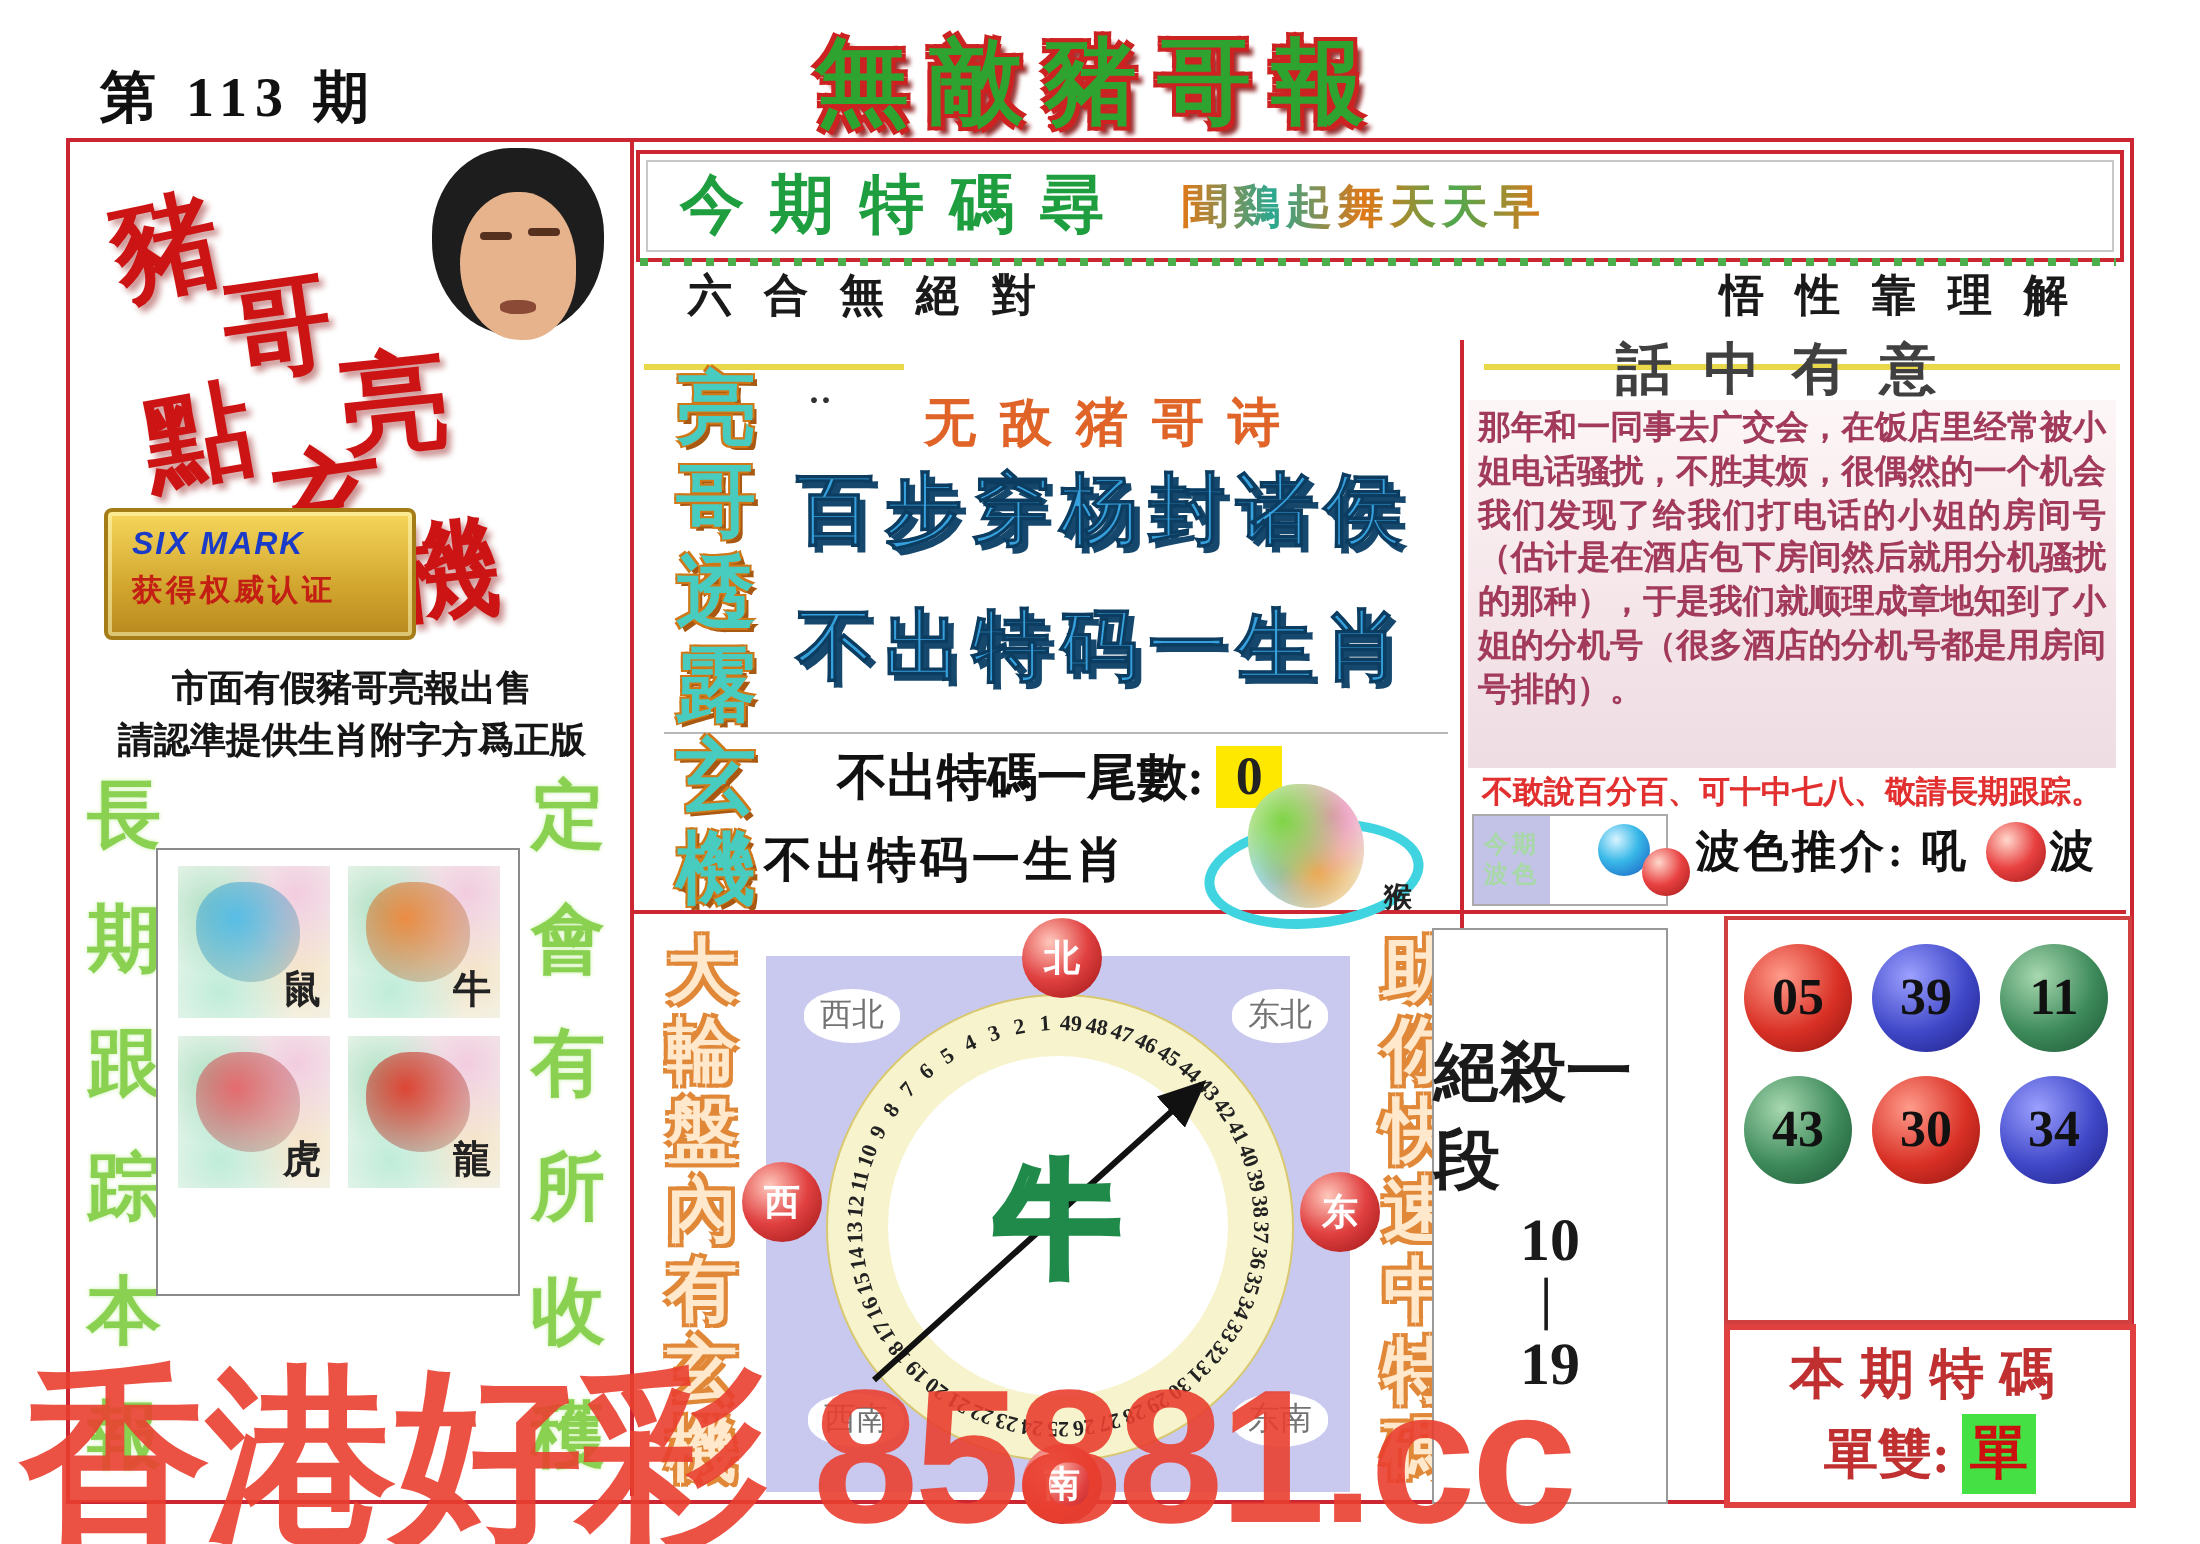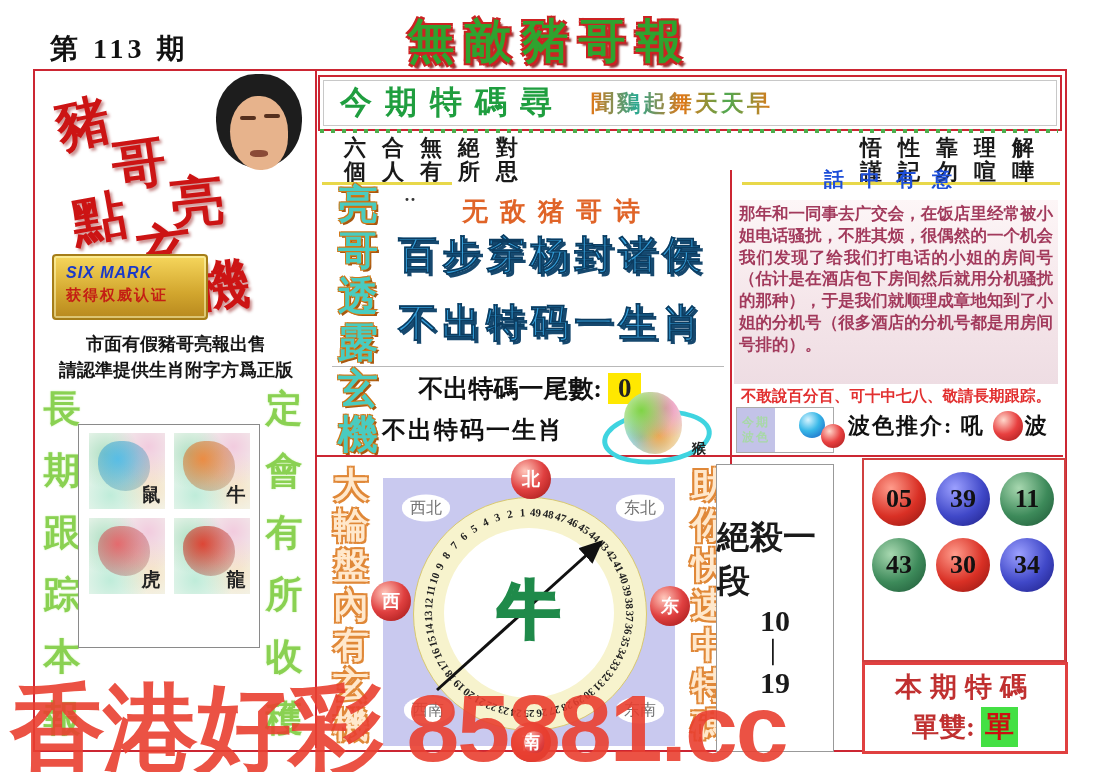--- a/index.html
+++ b/index.html
@@ -73,22 +73,22 @@
     background:radial-gradient(circle at 30% 30%,#7fd445,transparent 55%),
       radial-gradient(circle at 72% 26%,#f090c0,transparent 50%),
       radial-gradient(circle at 60% 70%,#f0a850,transparent 55%),
       radial-gradient(circle at 30% 72%,#70c8e8,transparent 50%),#eef4e2;}
   #monkey .mlabel{position:absolute;right:6px;bottom:4px;font-size:14px;font-weight:bold;color:#222;}
   .vert-teal{display:flex;flex-direction:column;align-items:center;}
   .vert-teal span{font-size:40px;font-weight:bold;color:#49ccc0;line-height:46px;
     text-shadow:-1px -1px 0 #d07818,1px -1px 0 #d07818,-1px 1px 0 #d07818,2px 2px 0 #a85810;}
 
   
-  #talk-title{left:732px;top:166px;width:328px;text-align:center;font-size:20px;font-weight:bold;
-    color:#1d4ed8;letter-spacing:16px;}
+  #talk-title{left:732px;top:166px;width:328px;text-align:center;font-size:28px;font-weight:bold;
+    color:#404040;letter-spacing:16px;}
   #story{left:734px;top:200px;width:324px;height:184px;padding:3px 5px;box-sizing:border-box;
     background:linear-gradient(180deg,#fdf6f7,#f5e6ea 55%,#eedde3);
     font-size:16.5px;font-weight:bold;color:#a23a5c;line-height:1.32;text-align:justify;}
   #promise{left:732px;top:386px;width:328px;text-align:center;font-size:15.5px;font-weight:bold;color:#e23030;}
   #bose-box{left:736px;top:407px;width:96px;height:44px;border:1px solid #aaa;background:#fff;display:flex;gap:20px;}
   #bose-box .lab{width:38px;background:#c3c3e8;display:flex;flex-direction:column;justify-content:center;align-items:center;}
   #bose-box .lab span{font-size:12px;font-weight:bold;color:#a8d8a8;line-height:15px;letter-spacing:2px;}
   .ballsm{border-radius:50%;position:absolute;}
   .ball-blue{background:radial-gradient(circle at 35% 30%,#d8f4ff,#38b8e8 45%,#1858c0);}
   .ball-red{background:radial-gradient(circle at 35% 30%,#ffd8cc,#e84040 50%,#a01818);}
@@ -214,24 +214,20 @@
   </div>
 
   <div class="abs" id="headbox">
     <span class="main">今期特碼尋</span>
     <span class="sub">聞鷄起舞天天早</span>
   </div>
   <div class="abs" id="dots"></div>
   <div class="abs proverb" style="top:133px;">
     <span>六合無絕對</span>
     <span>悟性靠理解</span>
-  </div>
-  <div class="abs proverb" style="top:157px;">
-    <span>個人有所思</span>
-    <span>謹記勿喧嘩</span>
   </div>
   <div class="yellow-line" style="left:322px;top:182px;width:130px;"></div>
   <div class="yellow-line" style="left:742px;top:182px;width:318px;"></div>
   <div class="abs" id="poem-dots">··</div>
   <div class="abs" id="poem-title">无敌猪哥诗</div>
   <div class="abs poem-line" style="top:228px;">百步穿杨封诸侯</div>
   <div class="abs poem-line" style="top:296px;">不出特码一生肖</div>
   <div class="abs" id="mid-sep"></div>
   <div class="abs" id="tail-row">
     <span>不出特碼一尾數:</span><span class="val">0</span>

